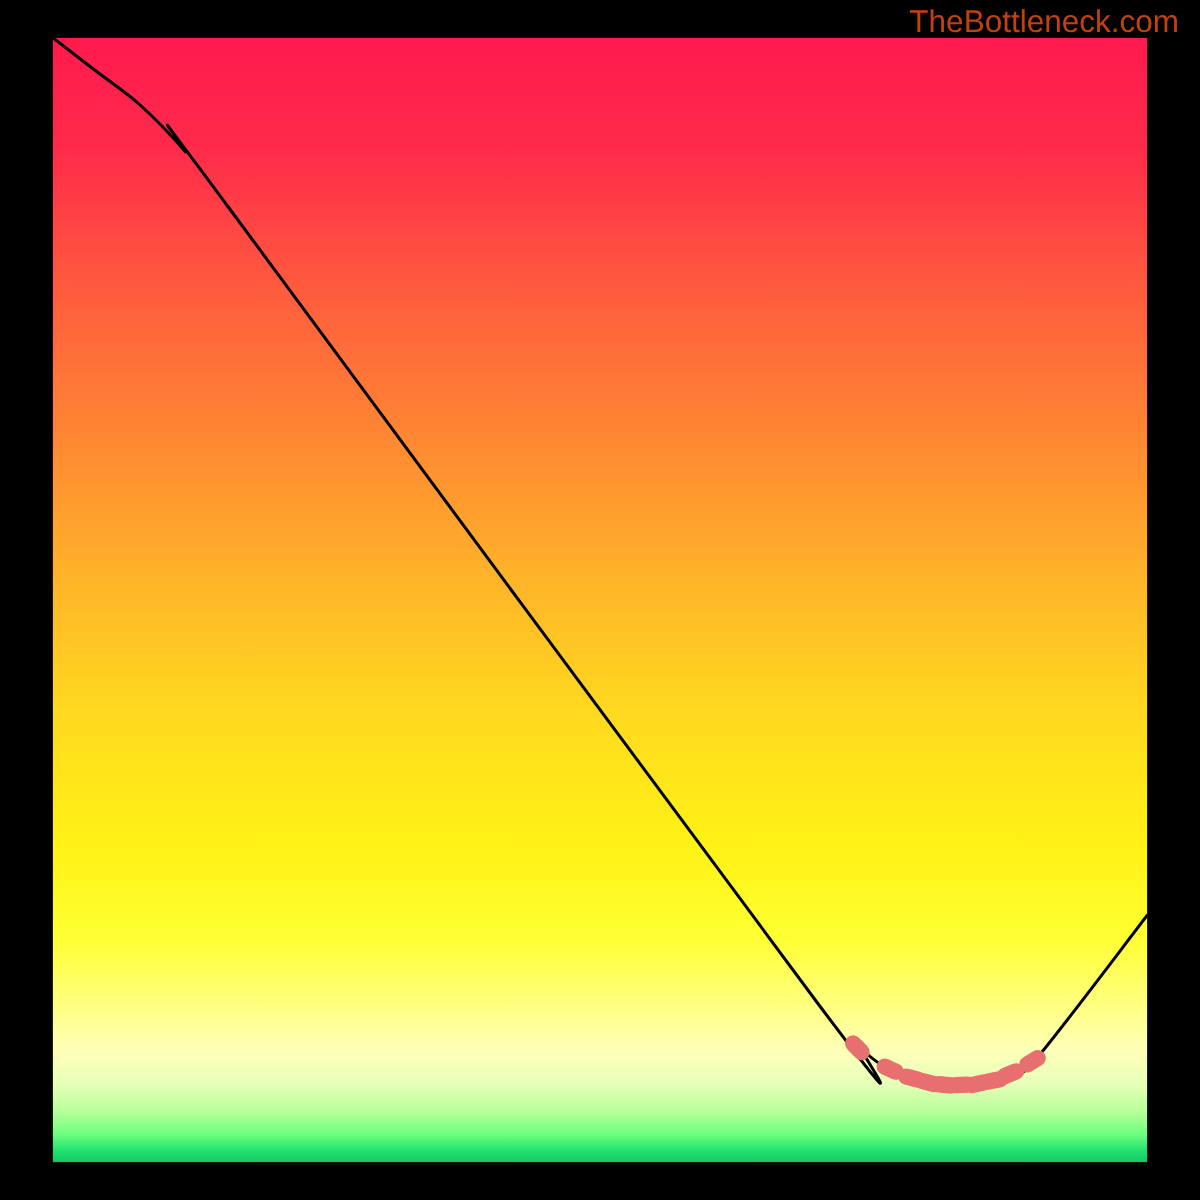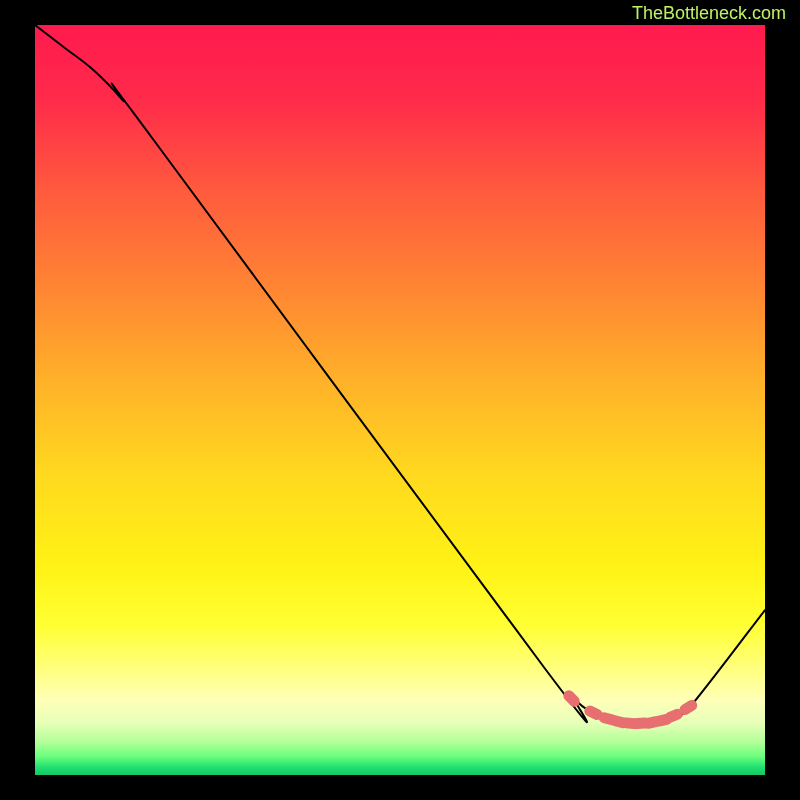--- a/index.html
+++ b/index.html
@@ -24,22 +24,22 @@
     left: 35px;
     top: 25px;
     width: 730px;
     height: 750px;
     overflow: hidden;
   }
   .watermark {
     position: absolute;
     top: 3px;
     right: 14px;
-    color: #bef264;
-    font-size: 18px;
+    color: #c2410c;
+    font-size: 21px;
     font-weight: 400;
     letter-spacing: 0px;
     user-select: none;
   }
   svg { display: block; }
 </style>
 </head>
 <body>
 
 <div class="frame">

